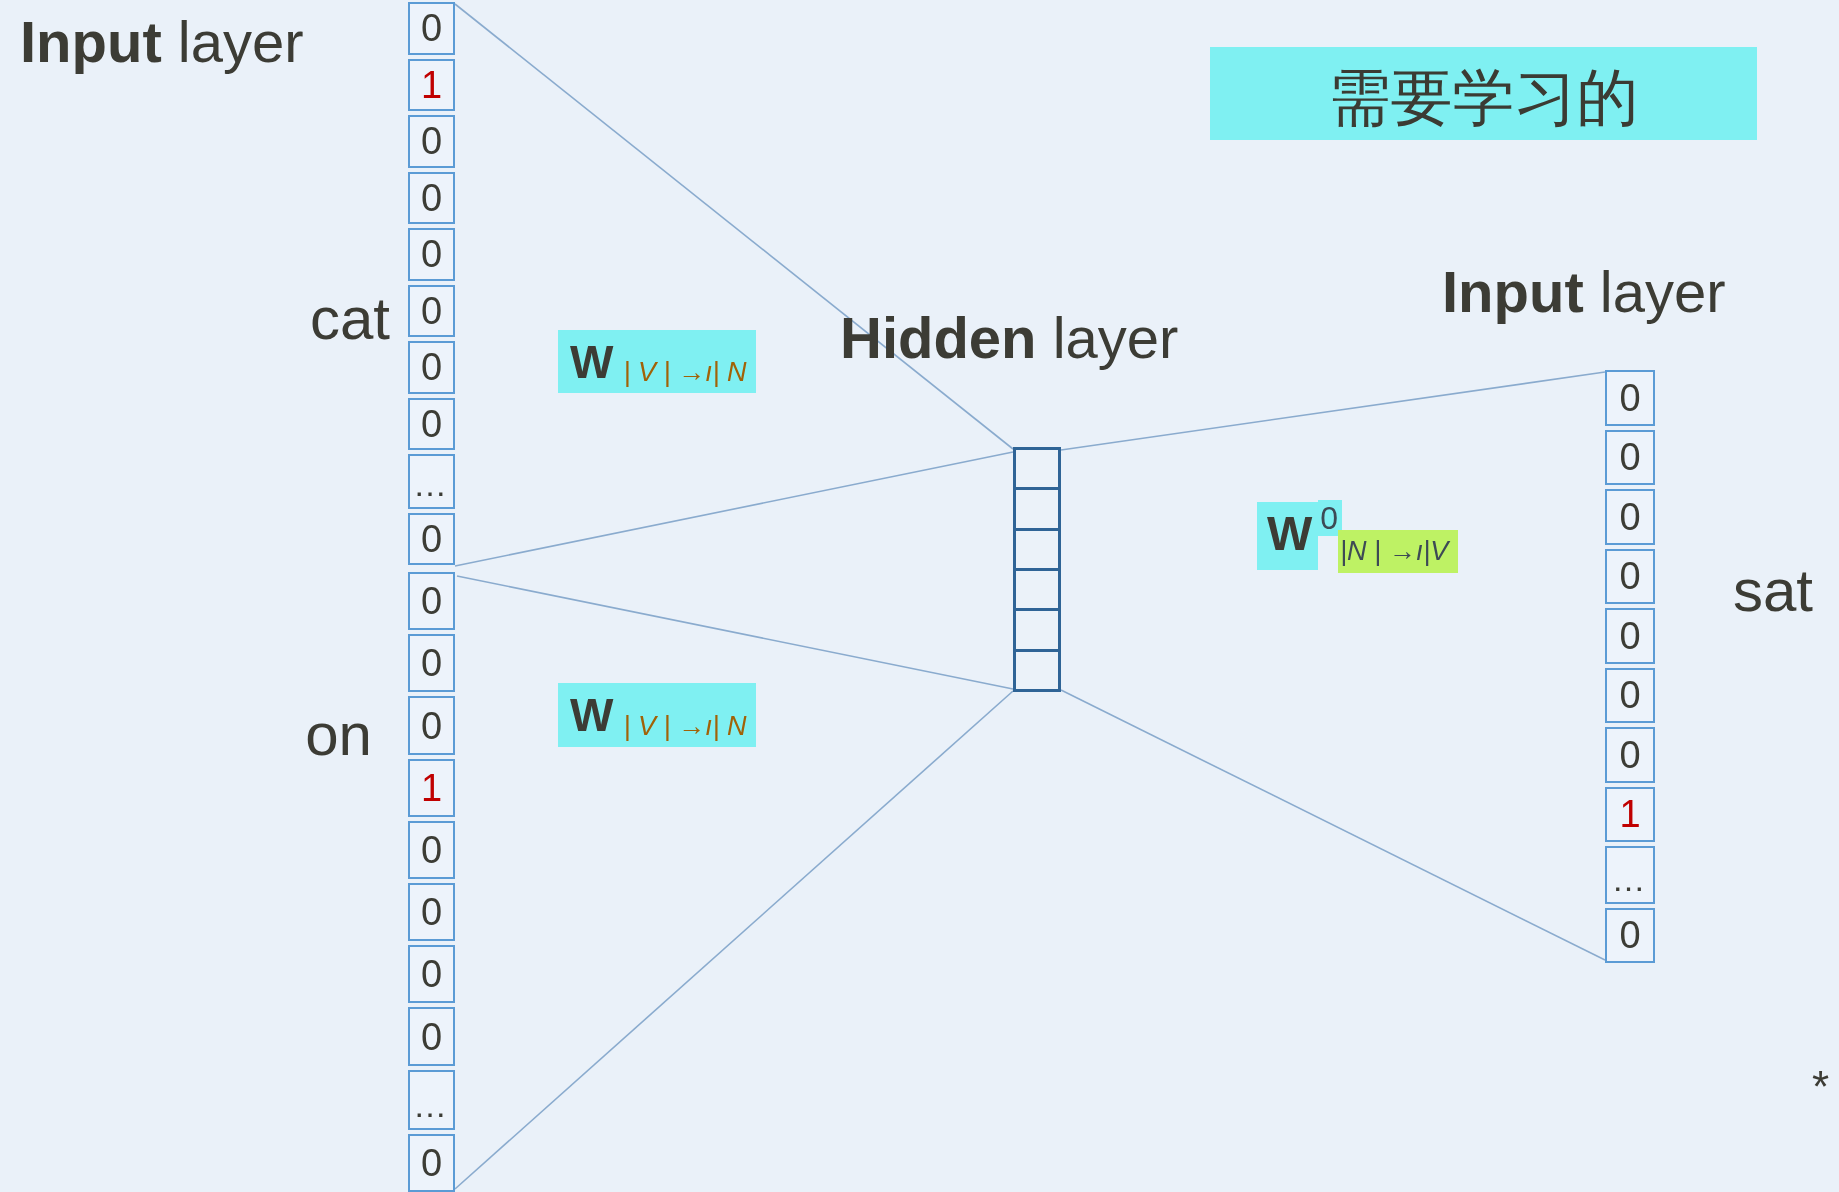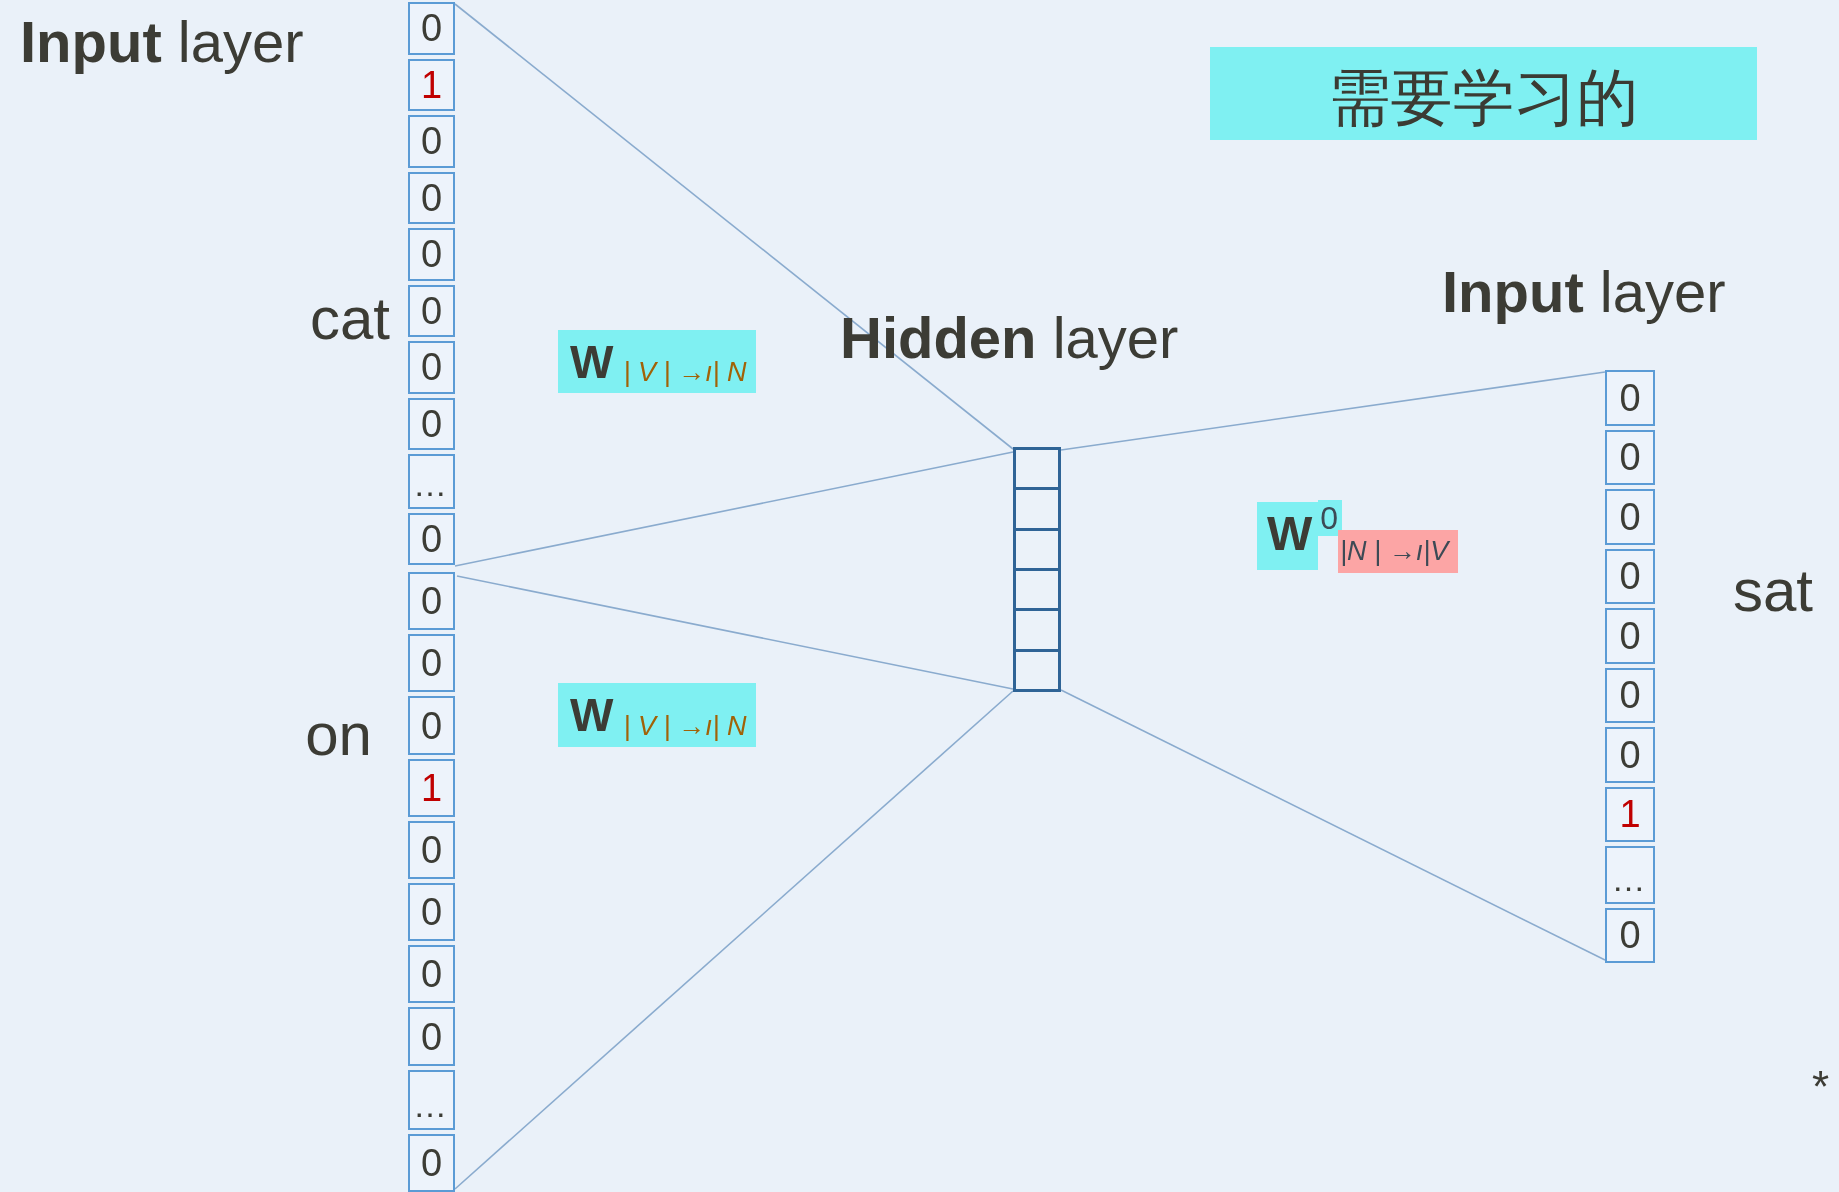--- a/index.html
+++ b/index.html
@@ -42,21 +42,21 @@
   .wlabel{
     background:#7FF0F2;display:flex;align-items:center;
     padding:2px 10px 2px 12px;box-sizing:border-box;
   }
   .wlabel .W{font-weight:bold;font-size:46px;color:#3C3C35;line-height:1;}
   .wlabel .sub{font-style:italic;font-size:27px;color:#a16207;margin-left:10px;margin-top:22px;white-space:nowrap;}
 
   .wprime{display:flex;align-items:flex-start;}
   .wprime .W{font-weight:bold;font-size:48px;line-height:1;background:#7FF0F2;padding:8px 6px 12px 10px;}
   .wprime .sup{font-size:32px;line-height:1;background:#7FF0F2;padding:2px 4px 2px 2px;margin-top:-2px;color:#3D4A55;}
-  .wprime .sub{font-style:italic;font-size:27px;line-height:1;background:#fca5a5;padding:8px 10px 8px 2px;margin-top:28px;margin-left:-4px;color:#3D4A55;white-space:nowrap;}
+  .wprime .sub{font-style:italic;font-size:27px;line-height:1;background:#bef264;padding:8px 10px 8px 2px;margin-top:28px;margin-left:-4px;color:#3D4A55;white-space:nowrap;}
 
   
   .banner{
     background:#7FF0F2;display:flex;align-items:flex-end;justify-content:center;
     font-size:62px;color:#3B3B33;white-space:nowrap;
   }
   .banner .b{font-weight:bold;}
 
   .asterisk{font-size:44px;color:#3C3C35;}
 </style>

